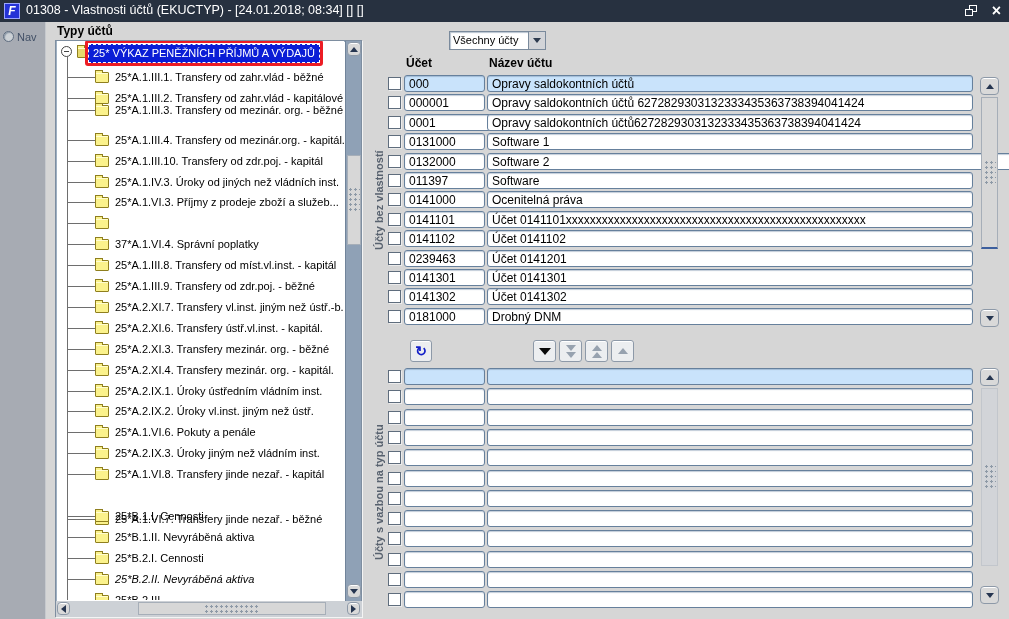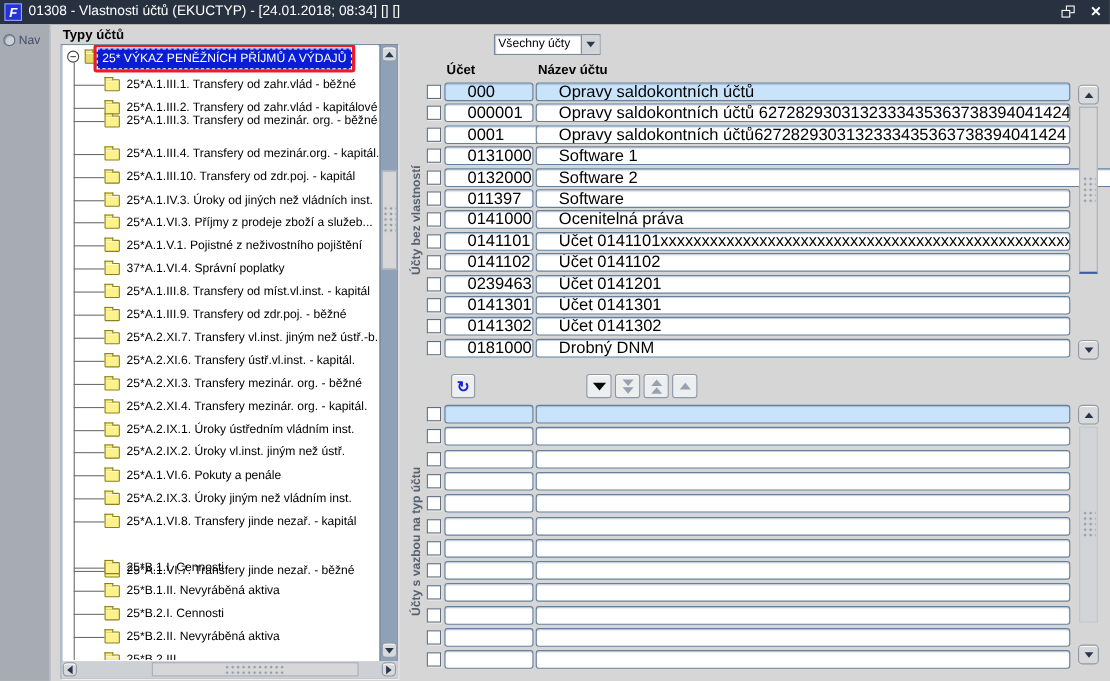--- a/index.html
+++ b/index.html
@@ -65,22 +65,22 @@
   .dd .val { position:absolute; left:3px; top:2px; font-size:11px; color:#000; white-space:nowrap; }
   .dd .ddbtn { position:absolute; right:0; top:0; width:17px; height:17px; background:#d2d4d8; border-left:1px solid #7a8a9c;
                display:flex; align-items:center; justify-content:center; }
   .dd .ddbtn i { width:0; height:0; border-left:4px solid transparent; border-right:4px solid transparent; border-top:5px solid #2c3a4e; }
 
   .col-hdr { position:absolute; top:56px; font-size:12px; font-weight:bold; color:#000; }
   .vlabel { position:absolute; width:18px; display:flex; align-items:center; justify-content:center;
             writing-mode:vertical-rl; transform:rotate(180deg); font-size:11px; font-weight:bold; color:#58626f; white-space:nowrap; }
 
   .cb { position:absolute; width:13px; height:13px; background:#fff; border:1px solid #5f6d7d; box-shadow:1px 1px 0 #ececec; }
-  .fld { position:absolute; height:17px; background:#fff; border:1px solid #66809c; border-radius:3px; font-size:15px;
-         line-height:14px; padding:1px 20px; white-space:nowrap; overflow:hidden; color:#000;
+  .fld { position:absolute; height:17px; background:#fff; border:1px solid #66809c; border-radius:3px; font-size:12px;
+         line-height:14px; padding:1px 4px; white-space:nowrap; overflow:hidden; color:#000;
          box-shadow: inset 0 1px 1px rgba(105,130,160,.4); }
   .fld.hl { background:#c9e3fb; }
 
   
   .tbtn { position:absolute; top:340px; width:23px; height:22px; background:#eceef0; border:1px solid #8d99a8; border-radius:3px;
           display:flex; flex-direction:column; align-items:center; justify-content:center; gap:1px; box-shadow: inset 0 1px 0 #fff; }
   .tbtn .t-dn { width:0;height:0;border-left:6px solid transparent;border-right:6px solid transparent;border-top:7px solid #0a0a0a; }
   .tbtn .g-dn { width:0;height:0;border-left:5px solid transparent;border-right:5px solid transparent;border-top:6px solid #97a2af; }
   .tbtn .g-up { width:0;height:0;border-left:5px solid transparent;border-right:5px solid transparent;border-bottom:6px solid #97a2af; }
   .refresh-glyph { color:#1420c8; font-size:14px; font-weight:bold; line-height:14px; }
@@ -150,21 +150,20 @@
           <span class="lbl">25*A.1.IV.3. Úroky od jiných než vládních inst.</span>
         </div>
         <div class="tree-item" style="top: 151.4px;">
           <span class="conn"></span>
           <span class="folder"></span>
           <span class="lbl">25*A.1.VI.3. Příjmy z prodeje zboží a služeb...</span>
         </div>
         <div class="tree-item" style="top: 172.3px;">
           <span class="conn"></span>
           <span class="folder"></span>
-          <span class="lbl">25*A.1.V.1. Pojistné z neživostního pojištění</span>
         </div>
         <div class="tree-item" style="top: 193.2px;">
           <span class="conn"></span>
           <span class="folder"></span>
           <span class="lbl">37*A.1.VI.4. Správní poplatky</span>
         </div>
         <div class="tree-item" style="top: 214.1px;">
           <span class="conn"></span>
           <span class="folder"></span>
           <span class="lbl">25*A.1.III.8. Transfery od míst.vl.inst. - kapitál</span>
@@ -232,21 +231,21 @@
         <div class="tree-item" style="top: 485.8px;">
           <span class="conn"></span>
           <span class="folder"></span>
           <span class="lbl">25*B.1.II. Nevyráběná aktiva</span>
         </div>
         <div class="tree-item" style="top: 506.7px;">
           <span class="conn"></span>
           <span class="folder"></span>
           <span class="lbl">25*B.2.I. Cennosti</span>
         </div>
-        <div class="tree-item" style="top: 527.6px;">
+        <div class="tree-item" style="top: 527.6px; font-style: italic;">
           <span class="conn"></span>
           <span class="folder"></span>
           <span class="lbl">25*B.2.II. Nevyráběná aktiva</span>
         </div>
         <div class="tree-item" style="top: 548.5px;">
           <span class="conn"></span>
           <span class="folder"></span>
           <span class="lbl">25*B.2.III.</span>
         </div>
       </div>

